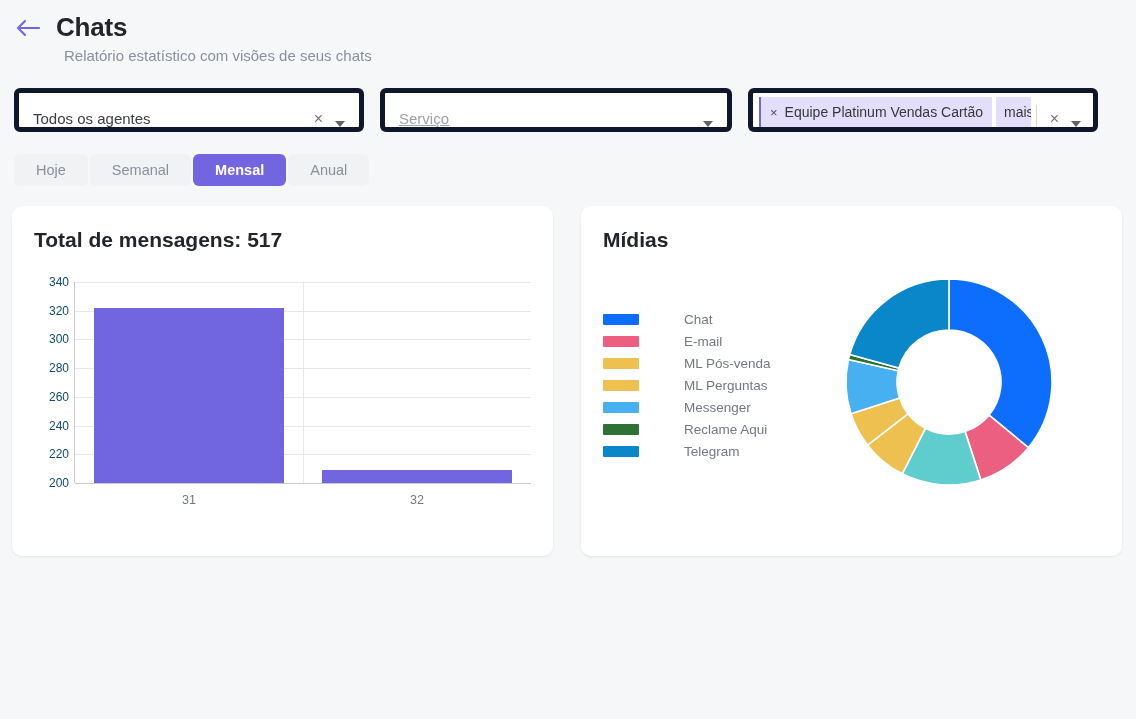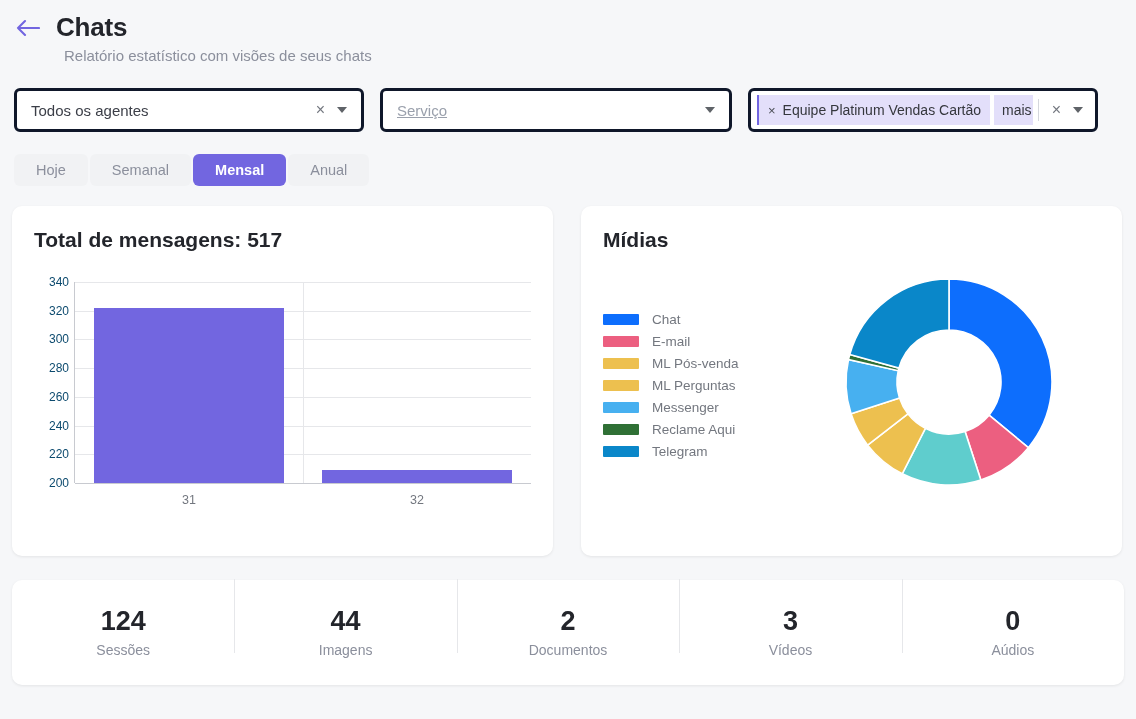--- a/index.html
+++ b/index.html
@@ -24,22 +24,22 @@
     margin-left: 50px; margin-top: 4px;
     font-size: 15px; color: #8b8f9c; font-weight: 400;
   }
 
   
   .filters {
     display: flex; align-items: flex-start; gap: 16px;
     padding: 24px 14px 0 14px;
   }
   .select {
-    height: 44px; background: #fff; border: 3px solid #0f172a; border-radius: 6px;
-    display: flex; align-items: center; padding: 0 10px 0 14px;
+    height: 44px; background: #fff; border: 5px solid #0f172a; border-radius: 6px;
+    display: flex; align-items: flex-end; padding: 0 10px 0 14px;
     font-size: 15px; color: #3b3e47; position: relative;
   }
   .select.agents { width: 350px; }
   .select.service { width: 352px; }
   .select.teams { width: 350px; padding: 0 8px 0 6px; }
   .select .val { flex: 1 1 auto; white-space: nowrap; overflow: hidden; }
   .select .ph { flex: 1 1 auto; color: #9aa0ac; text-decoration: underline; }
   .clear-x {
     color: #73777f; font-size: 16px; padding: 0 8px; cursor: pointer; line-height: 1;
   }
@@ -90,21 +90,21 @@
   .vsep { position: absolute; top: 0; bottom: 0; width: 1px; background: #e6e7ea; }
   .bar { position: absolute; bottom: 0; background: #7266e0; }
   .xtick {
     position: absolute; top: 100%; margin-top: 10px; transform: translateX(-50%);
     font-size: 12.5px; color: #73777f;
   }
 
   
   .media-body { display: flex; margin-top: 14px; }
   .legend { width: 195px; padding-top: 42px; }
-  .legend-item { display: flex; align-items: center; height: 22px; margin-bottom: 0px; }
+  .legend-item { display: flex; align-items: center; height: 22px; margin-bottom: 0px; gap: 32px; }
   .swatch { width: 36px; height: 11px; border-radius: 1px; flex: 0 0 36px; }
   .legend-label { margin-left: 13px; font-size: 13.5px; color: #73777f; white-space: nowrap; }
   .donut-wrap { flex: 1 1 auto; display: flex; align-items: flex-start; justify-content: center; padding-top: 6px; }
 
   
   .stats-card {
     margin: 24px 12px 0 12px; background: #fff; border-radius: 10px;
     box-shadow: 0 1px 3px rgba(0,0,0,0.08);
     height: 105px; display: flex; align-items: center;
   }
@@ -250,36 +250,14 @@
               <path d="M 28.614033725303912 173.12942652625662 A 103 103 0 0 1 12.041178821599189 141.8287504206196 L 60.54506115265202 126.06888370749726 A 52 52 0 0 0 68.9119393564641 141.8711667899548 Z" fill="#edc04f" stroke="#ffffff" stroke-width="1.6"></path>
               <path d="M 12.041178821599189 141.8287504206196 A 103 103 0 0 1 9.480573520309008 87.53124613615617 L 59.25232837918513 98.65655144737981 A 52 52 0 0 0 60.54506115265202 126.06888370749726 Z" fill="#47b0f0" stroke="#ffffff" stroke-width="1.6"></path>
               <path d="M 9.480573520309008 87.53124613615617 A 103 103 0 0 1 10.736461136128995 82.50909510000136 L 59.88636872891949 96.1210965553405 A 52 52 0 0 0 59.25232837918513 98.65655144737981 Z" fill="#2f7035" stroke="#ffffff" stroke-width="1.6"></path>
               <path d="M 10.736461136128995 82.50909510000136 A 103 103 0 0 1 109.99999999999999 7 L 109.99999999999999 58 A 52 52 0 0 0 59.88636872891949 96.1210965553405 Z" fill="#0a87c9" stroke="#ffffff" stroke-width="1.6"></path>
             </svg>
         </div>
       </div>
     </div>
   </div>
 
-  <div class="stats-card" id="stats-card">
-      <div class="stat">
-        <div class="stat-value">124</div>
-        <div class="stat-label">Sessões</div>
-      </div>
-      <div class="stat">
-        <div class="stat-value">44</div>
-        <div class="stat-label">Imagens</div>
-      </div>
-      <div class="stat">
-        <div class="stat-value">2</div>
-        <div class="stat-label">Documentos</div>
-      </div>
-      <div class="stat">
-        <div class="stat-value">3</div>
-        <div class="stat-label">Vídeos</div>
-      </div>
-      <div class="stat">
-        <div class="stat-value">0</div>
-        <div class="stat-label">Aúdios</div>
-      </div>
-    </div>
 
 </div>
 
 </body></html>

